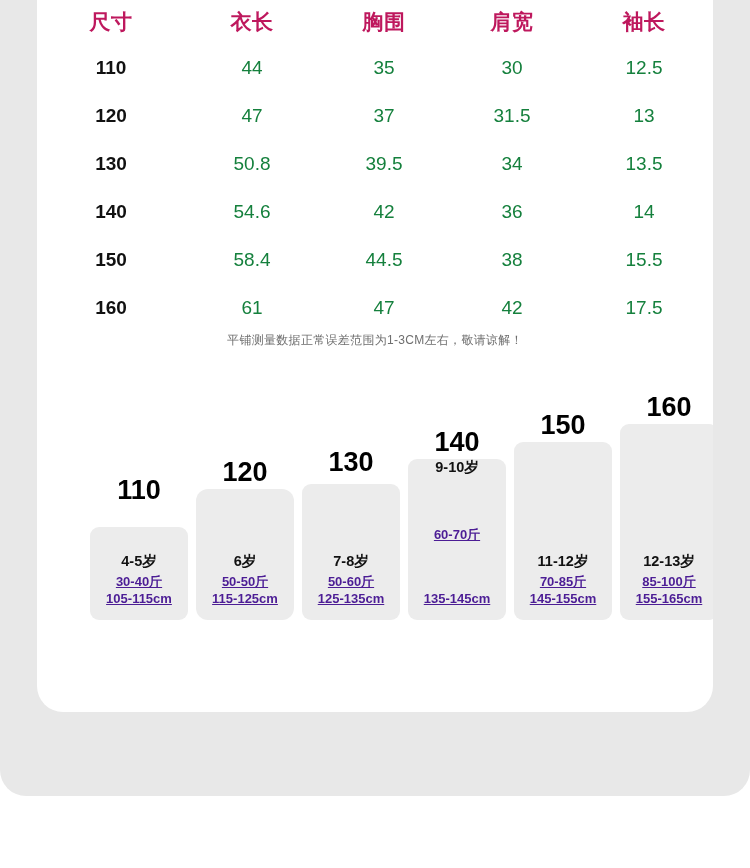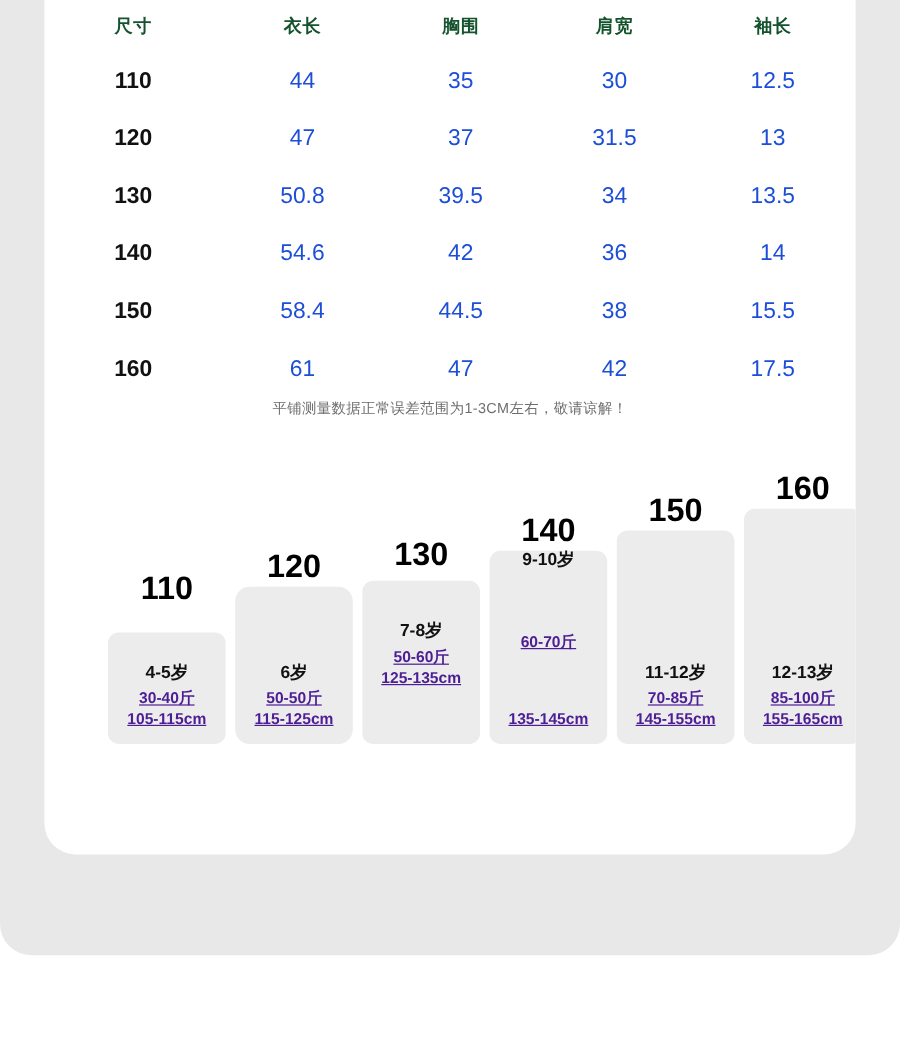--- a/index.html
+++ b/index.html
@@ -49,33 +49,33 @@
     border-collapse: collapse;
     table-layout: fixed;
   }
   #size-table col.c0 { width: 148px; }
   #size-table col.c1 { width: 134px; }
   #size-table col.c2 { width: 130px; }
   #size-table col.c3 { width: 126px; }
   #size-table col.c4 { width: 138px; }
 
   #size-table th {
-    font-size: 15px;
-    font-weight: 700;
-    color: #14532d;
+    font-size: 21px;
+    font-weight: 700;
+    color: #be185d;
     text-align: center;
     padding: 0;
     height: 44px;
     vertical-align: middle;
     letter-spacing: 0.5px;
     margin-top: 29px;
   }
   #size-table td {
     font-size: 19px;
-    color: #1d4ed8;
+    color: #15803d;
     text-align: center;
     padding: 0;
     height: 48px;
     vertical-align: middle;
     font-weight: 400;
   }
   #size-table td.size-cell {
     font-weight: 700;
     color: #111111;
     font-size: 19px;
@@ -235,21 +235,21 @@
       <div class="bar-size-label" style="bottom:134px;">120</div>
       <div class="bar-body" style="height:131px;border-radius:12px;">
         <span class="bar-age">6岁</span>
         <span class="bar-weight">50-50斤</span>
         <span class="bar-height">115-125cm</span>
       </div>
     </div>
 
     <div class="bar-group" style="left:250px;">
       <div class="bar-size-label" style="bottom:144px;">130</div>
-      <div class="bar-body" style="height:136px;justify-content:center;">
+      <div class="bar-body" style="height:136px;">
         <span class="bar-age">7-8岁</span>
         <span class="bar-weight">50-60斤</span>
         <span class="bar-height">125-135cm</span>
       </div>
     </div>
 
     <div class="bar-group" style="left:356px;">
       <div class="bar-size-label" style="bottom:164px;">140</div>
       <div class="bar-body" style="height:161px;gap:47px;">
         <span class="bar-age">9-10岁</span>

